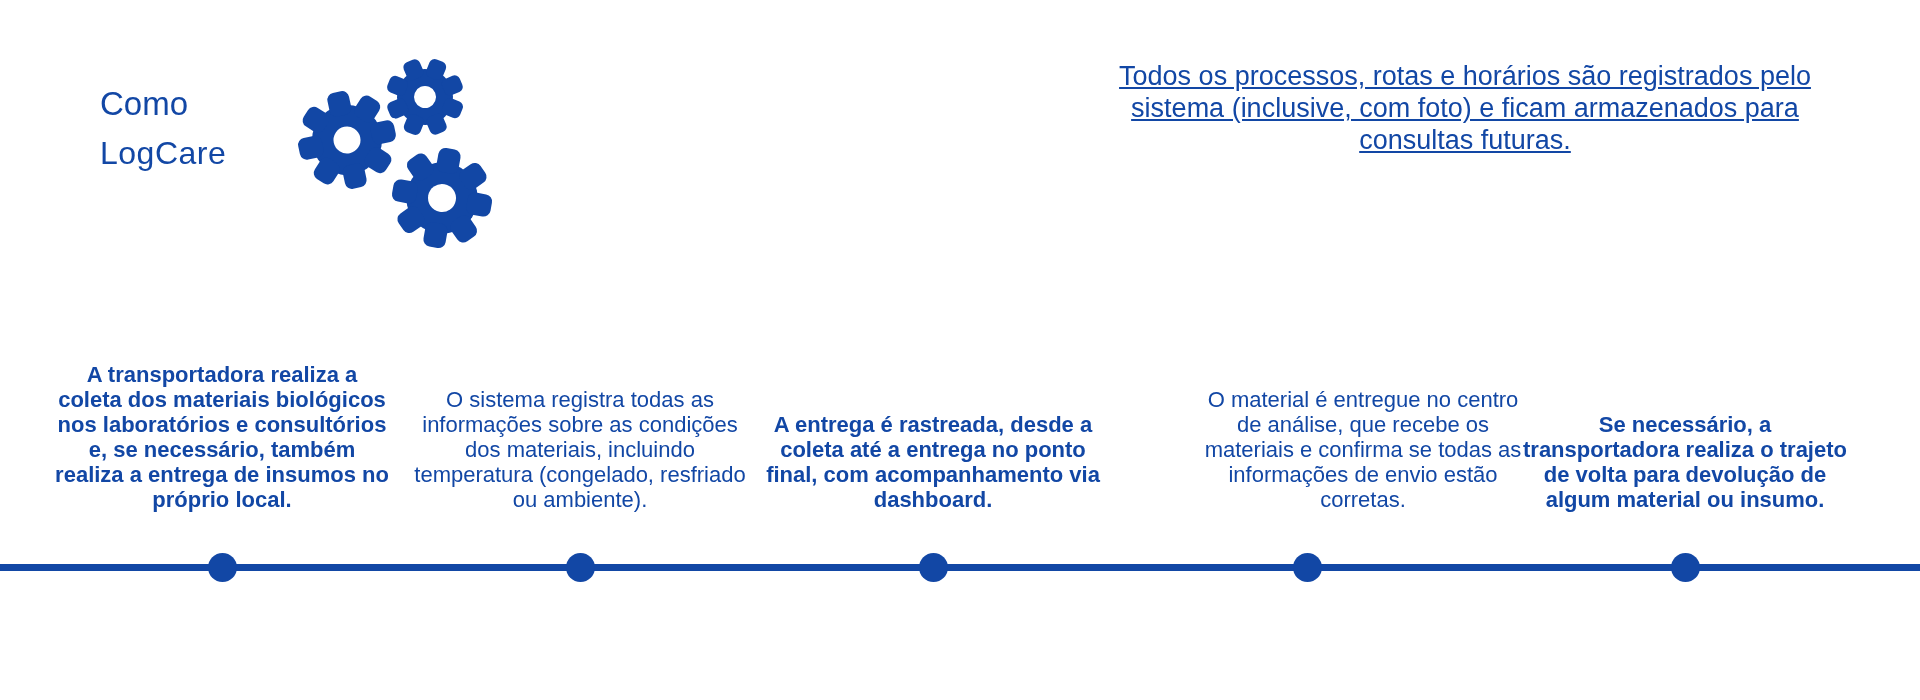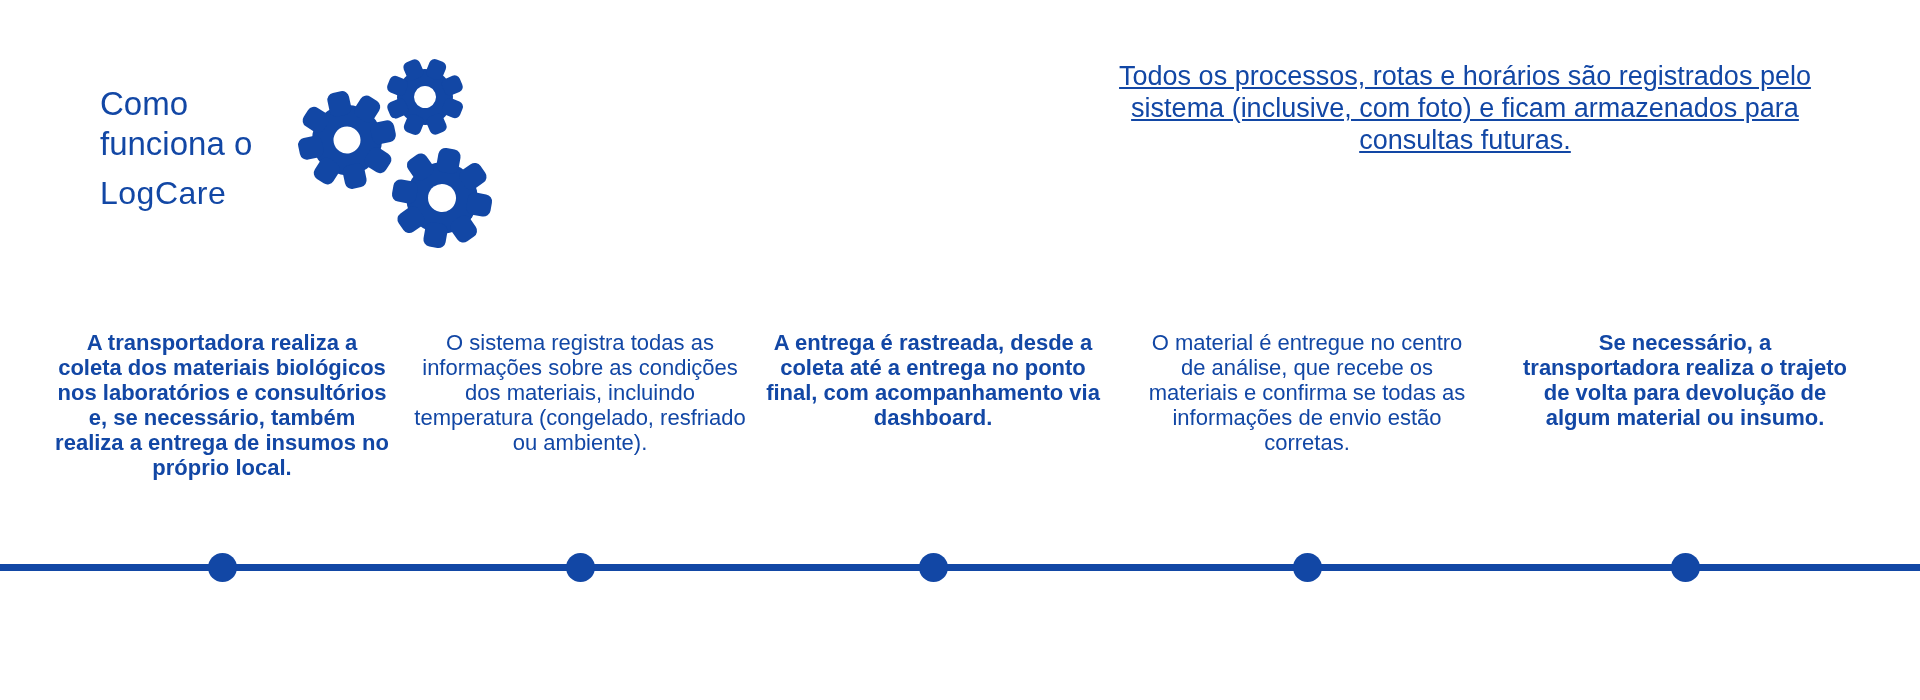--- a/index.html
+++ b/index.html
@@ -60,32 +60,32 @@
     text-decoration: underline;
   }
 
   
   .step {
     position: absolute;
     top: 330px;
     height: 182px;
     width: 334px;
     display: flex;
-    align-items: flex-start;
+    align-items: flex-end;
     justify-content: center;
     text-align: center;
     font-size: 22px;
     line-height: 25px;
     color: #1247a5;
   }
   .step.bold { font-weight: 700; }
   .step-1 { left: 55px;  }
   .step-2 { left: 413px; }
   .step-3 { left: 766px; }
-  .step-4 { left: 1140px;}
+  .step-4 { left: 1196px;}
   .step-5 { left: 1518px;}
 
   
   .timeline-line {
     position: absolute;
     left: 0;
     right: 0;
     top: 564px;
     height: 7px;
     background: #1247a5;
@@ -104,21 +104,20 @@
   .dot-4 { left: 1293px; }
   .dot-5 { left: 1671px; }
 </style>
 </head>
 <body>
 
 <div class="stage">
 
   <div class="title-block">
     <div class="title-light">Como</div>
-    <div class="title-light">funciona o</div>
     <div class="brand-name">LogCare</div>
   </div>
 
   <svg class="gears" viewBox="0 0 205 220" xmlns="http://www.w3.org/2000/svg">
     <defs>
       <g id="gear">
         <circle r="35"></circle>
         <rect x="-11" y="-49" width="22" height="24" rx="7"></rect>
         <rect x="-11" y="-49" width="22" height="24" rx="7" transform="rotate(45)"></rect>
         <rect x="-11" y="-49" width="22" height="24" rx="7" transform="rotate(90)"></rect>

